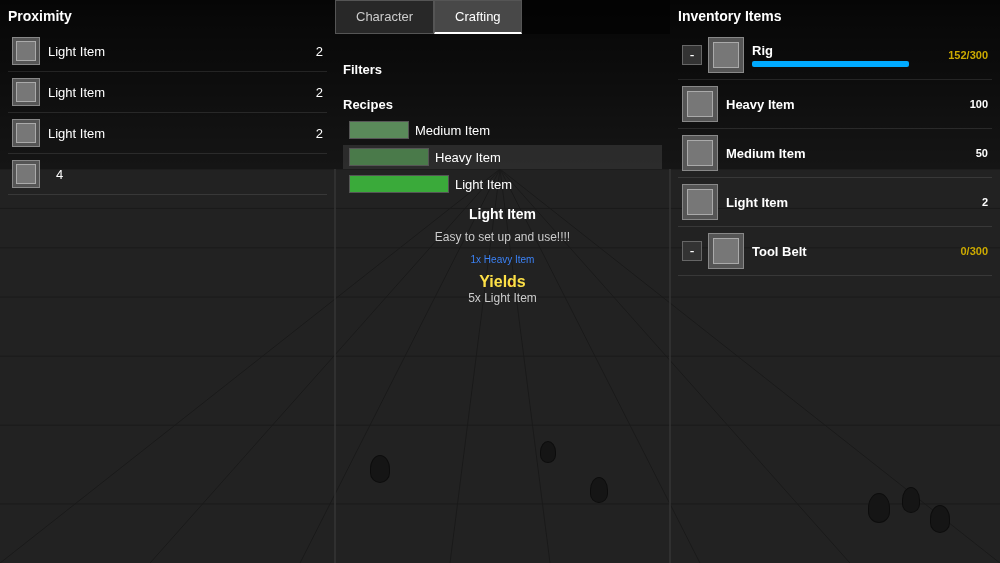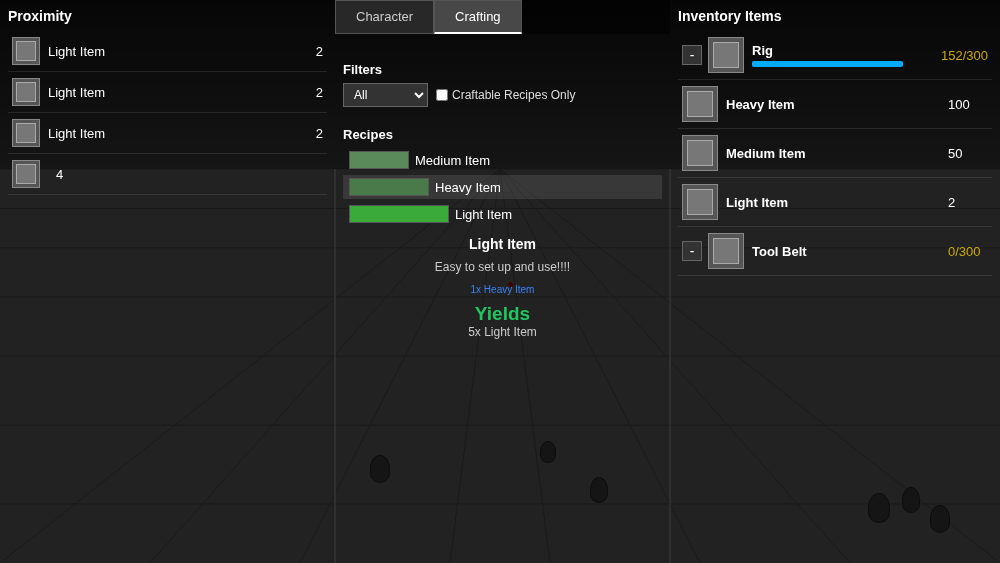--- a/index.html
+++ b/index.html
@@ -244,23 +244,23 @@
       color: #3b82f6;
       text-align: center;
       margin-top: 10px;
     }
 
     .yields-section {
       margin: 8px 0;
     }
 
     .yields-title {
-      font-size: 19px;
-      font-weight: bold;
-      color: #22c55e;
+      font-size: 16px;
+      font-weight: bold;
+      color: #fde047;
       text-align: center;
     }
 
     .yields-detail {
       font-size: 12px;
       color: #ccc;
       text-align: center;
     }
 
     .craft-btn {
@@ -344,24 +344,25 @@
 
     .inv-item-bar {
       height: 6px;
       margin-top: 3px;
       border-radius: 2px;
     }
 
     .bar-blue { background: #00aaff; width: 80%; }
 
     .inv-item-count {
-      font-size: 13px;
+      font-size: 11px;
       color: #ccaa00;
-      font-weight: normal;
+      font-weight: bold;
       min-width: 40px;
+      text-align: right;
     }
 
     .inv-item-count.white {
       color: #fff;
     }
   </style>
 </head>
 <body>
 
 <div class="game-world">
@@ -436,32 +437,20 @@
     </div>
   </div>
 
   <div class="middle-panel">
     <div class="tabs">
       <div class="tab">Character</div>
       <div class="tab active">Crafting</div>
     </div>
     <div class="panel-content">
       <div class="section-title">Filters</div>
-      <div class="filters-row">
-        <select class="filter-select">
-          <option>All</option>
-          <option>Weapons</option>
-          <option>Tools</option>
-          <option>Materials</option>
-        </select>
-        <label class="filter-checkbox-label">
-          <input type="checkbox" class="filter-checkbox" style="">
-          <span>Craftable Recipes Only</span>
-        </label>
-      </div>
 
       <div class="section-title">Recipes</div>
       <div class="recipe-list">
         <div class="recipe-item">
           <div class="recipe-bar medium"></div>
           <span>Medium Item</span>
         </div>
         <div class="recipe-item selected">
           <div class="recipe-bar heavy"></div>
           <span>Heavy Item</span>

